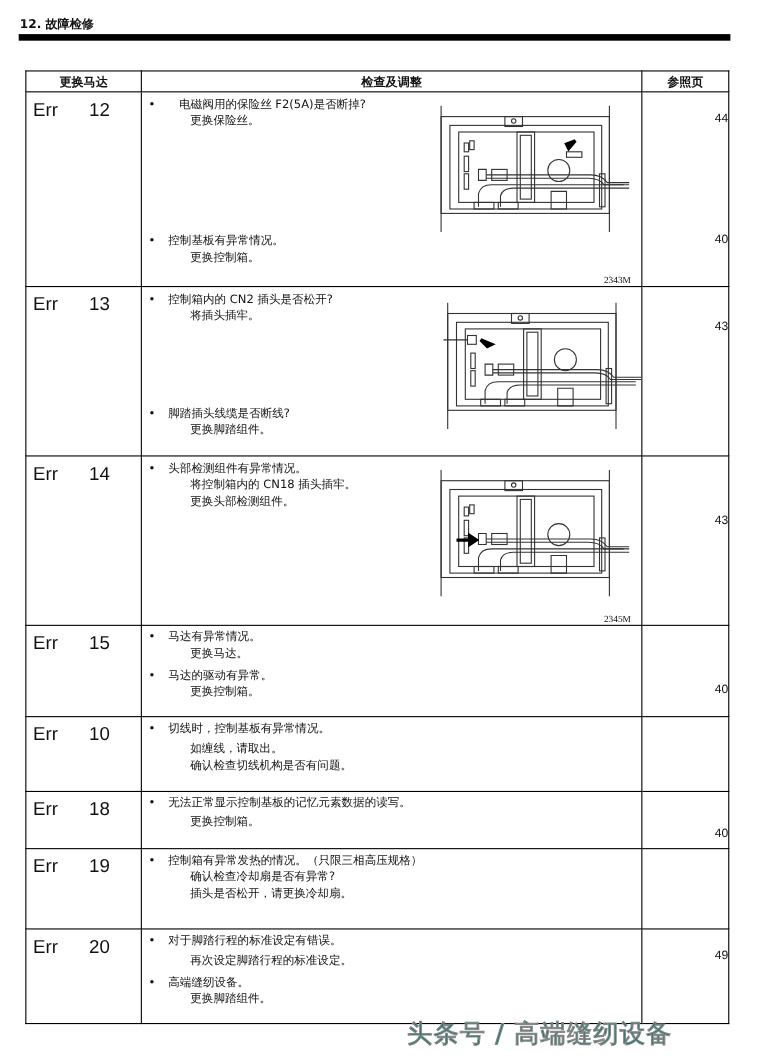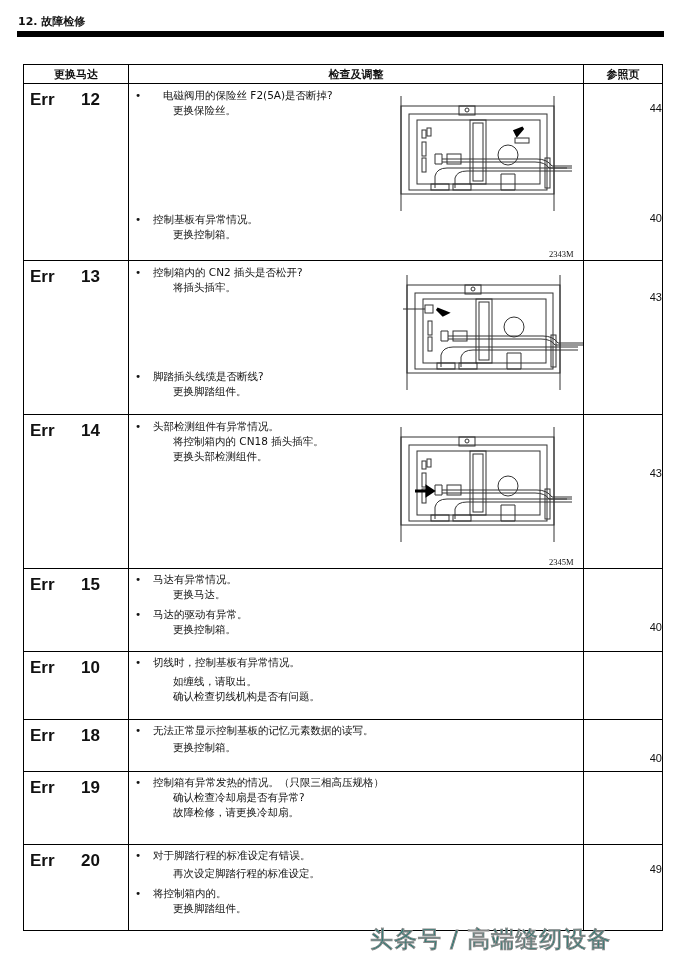--- a/index.html
+++ b/index.html
@@ -3,21 +3,21 @@
 <meta charset="utf-8">
 <style>
   html, body { margin:0; padding:0; background:#fff; }
   body { width:688px; height:961px; position:relative; overflow:hidden;
          font-family:"DejaVu Sans","Liberation Sans",sans-serif; color:#111; }
   .section-title { position:absolute; left:18px; top:14px; font-size:11px; font-weight:bold; }
   .title-bar { position:absolute; left:17px; top:31px; width:647px; height:6px; background:#000; }
   table.err { position:absolute; left:23px; top:64px; width:639px; border-collapse:collapse; table-layout:fixed; }
   table.err th, table.err td { border:1.5px solid #000; padding:0; vertical-align:top; }
   table.err th { font-size:11px; font-weight:bold; height:18px; text-align:center; vertical-align:middle; }
-  .code { font-family:"Liberation Sans",sans-serif; font-weight:bold; font-size:17px; padding:6px 0 0 6px; position:relative; }
+  .code { font-family:"Liberation Sans",sans-serif; font-weight:normal; font-size:17px; padding:6px 0 0 6px; position:relative; }
   .code .err-word { position:absolute; left:6px; top:6px; }
   .code .err-num { position:absolute; left:57px; top:6px; }
   .check { position:relative; font-size:10.5px; line-height:15px; }
   .ref { position:relative; font-size:11px; text-align:right; font-family:Liberation Sans, sans-serif; }
   .item { position:absolute; left:6px; }
   .bullet { display:inline-block; width:18px; }
   .sub { padding-left:38px; }
   .ref span { position:absolute; left:0; right:0; }
   .diagram { position:absolute; left:268px; }
   .fig-label { position:absolute; font-family:"Liberation Serif",serif; font-size:8.5px; }
@@ -246,38 +246,38 @@
 
     <tr style="height:73px">
       <td class="code">
         <span class="err-word">Err</span>
         <span class="err-num">19</span>
       </td>
       <td class="check">
         <div class="item" style="top:3px">
           <span class="bullet">•</span><span>控制箱有异常发热的情况。（只限三相高压规格）</span>
           <div class="sub">确认检查冷却扇是否有异常?</div>
-          <div class="sub">故障检修，请更换冷却扇。</div>
+          <div class="sub">插头是否松开，请更换冷却扇。</div>
         </div>
       </td>
       <td class="ref"></td>
     </tr>
 
     <tr style="height:86px">
       <td class="code">
         <span class="err-word">Err</span>
         <span class="err-num">20</span>
       </td>
       <td class="check">
         <div class="item" style="top:3px">
           <span class="bullet">•</span><span>对于脚踏行程的标准设定有错误。</span>
           <div class="sub" style="margin-top:3px">再次设定脚踏行程的标准设定。</div>
         </div>
         <div class="item" style="top:41px">
-          <span class="bullet">•</span><span>将控制箱内的。</span>
+          <span class="bullet">•</span><span>高端缝纫设备。</span>
           <div class="sub">更换脚踏组件。</div>
         </div>
       </td>
       <td class="ref">
         <span style="top:18px">49</span>
       </td>
     </tr>
   </tbody>
 </table>
 

